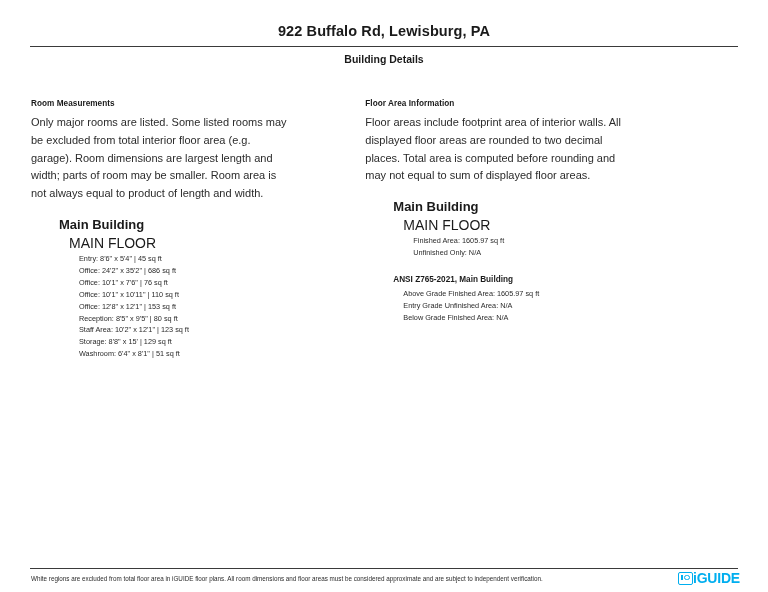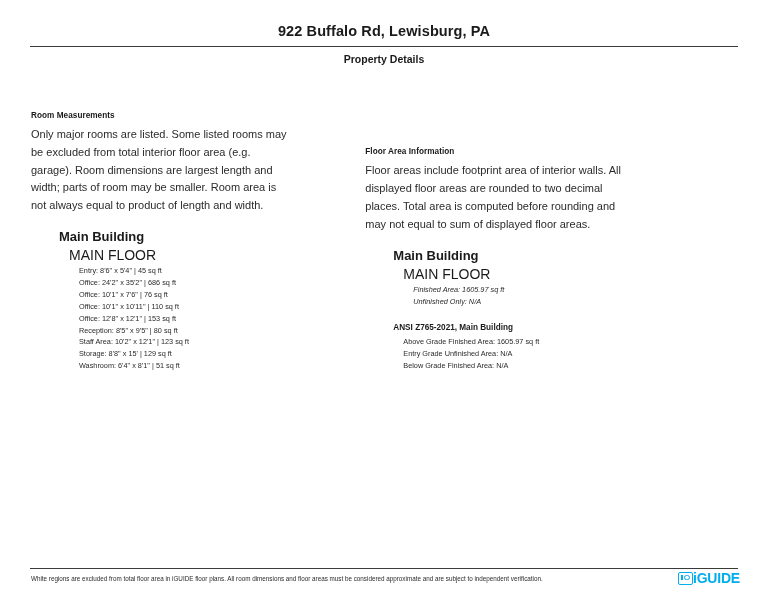--- a/index.html
+++ b/index.html
@@ -41,26 +41,25 @@
     text-align: center;
     font-size: 10.5px;
     font-weight: bold;
     margin-top: 6px;
     color: #1a1a1a;
   }
 
   
   .columns {
     position: absolute;
-    top: 88px;
+    top: 76px;
     left: 0;
     width: 636px;
     display: flex;
     box-sizing: border-box;
-    align-items: flex-end;
   }
   .col {
     box-sizing: border-box;
   }
   .col-left {
     width: 364px;
     padding-left: 31px;
     padding-right: 8px;
   }
   .col-right {
@@ -113,21 +112,20 @@
   .area-list {
     list-style: none;
     margin: 0;
     padding: 0 0 0 48px;
   }
   .area-list li {
     font-size: 7.3px;
     line-height: 1.63;
     color: #2b2b2b;
     white-space: nowrap;
-    font-style: italic;
   }
 
   .standard-block {
     margin-top: 16px;
   }
   .standard-title {
     font-size: 8.2px;
     font-weight: bold;
     color: #1a1a1a;
     margin: 0 0 4px 0;
@@ -208,21 +206,21 @@
     line-height: 1;
   }
 </style>
 </head>
 <body>
 
 <div class="page">
 
   <h1 class="doc-title">922 Buffalo Rd, Lewisburg, PA</h1>
   <hr class="title-rule">
-  <h2 class="doc-subtitle">Property Details</h2>
+  <h2 class="doc-subtitle">Building Details</h2>
 
   <div class="columns">
 
     <div class="col col-left">
       <div class="section-heading">Room Measurements</div>
       <p class="section-note">Only major rooms are listed. Some listed rooms may be excluded from total interior floor area (e.g. garage). Room dimensions are largest length and width; parts of room may be smaller. Room area is not always equal to product of length and width.</p>
 
       <div class="building-block">
         <div class="building-name">Main Building</div>
         <div class="floor-name">MAIN FLOOR</div>

